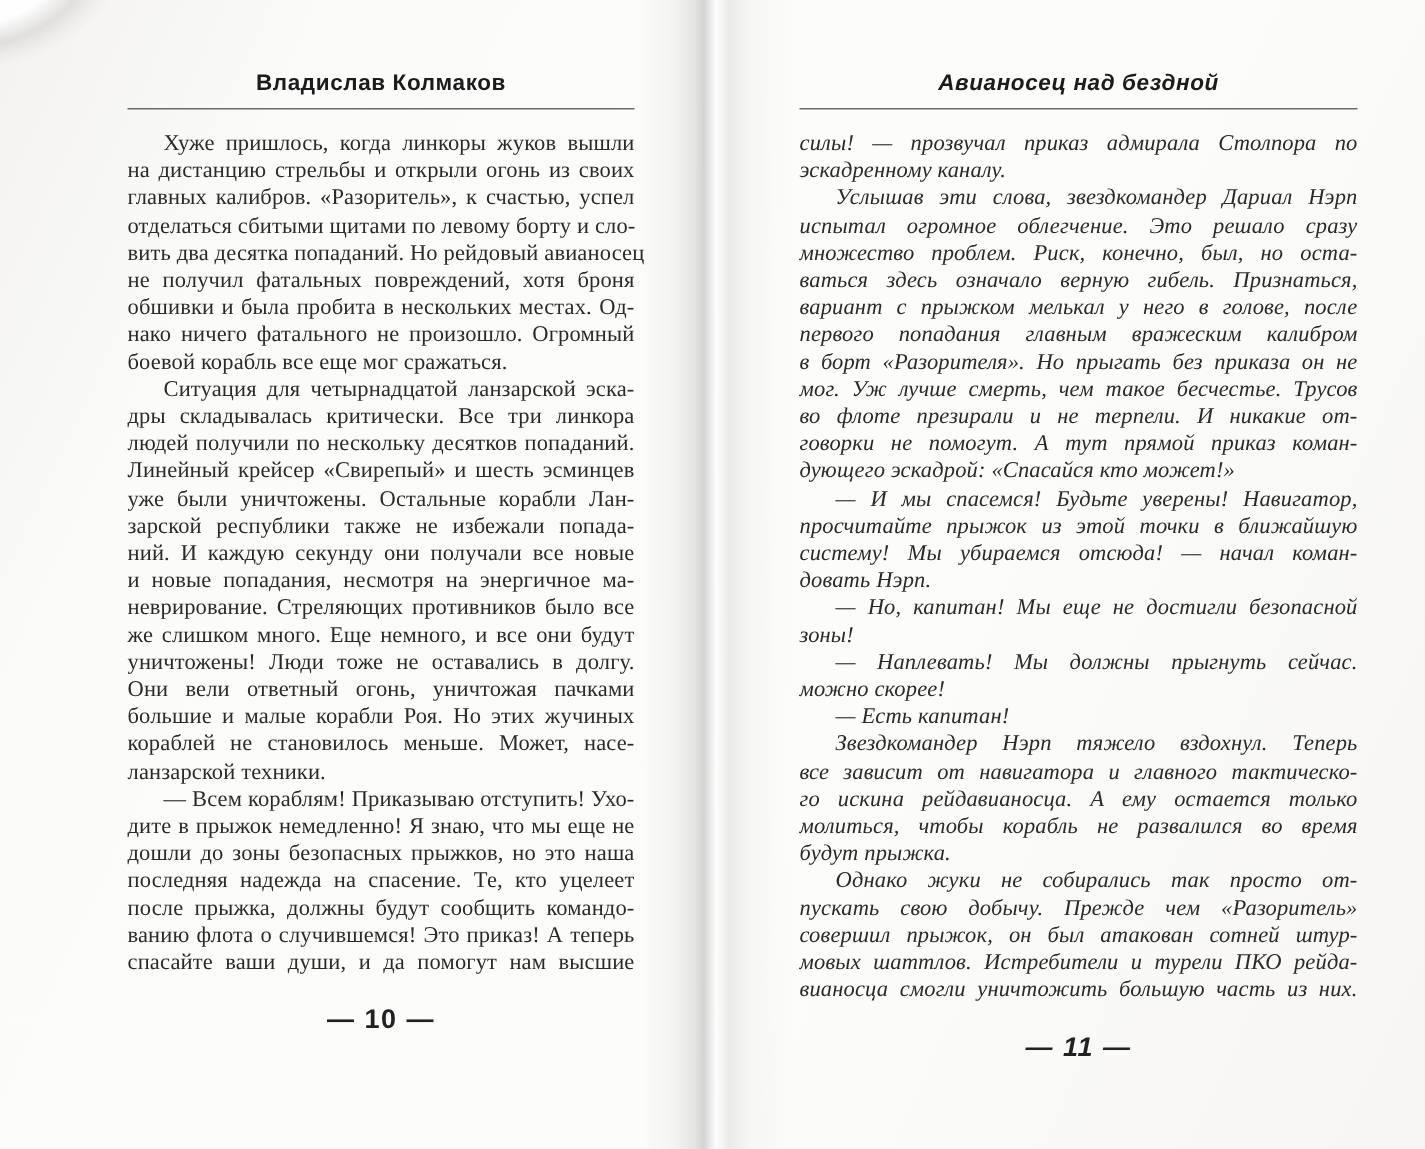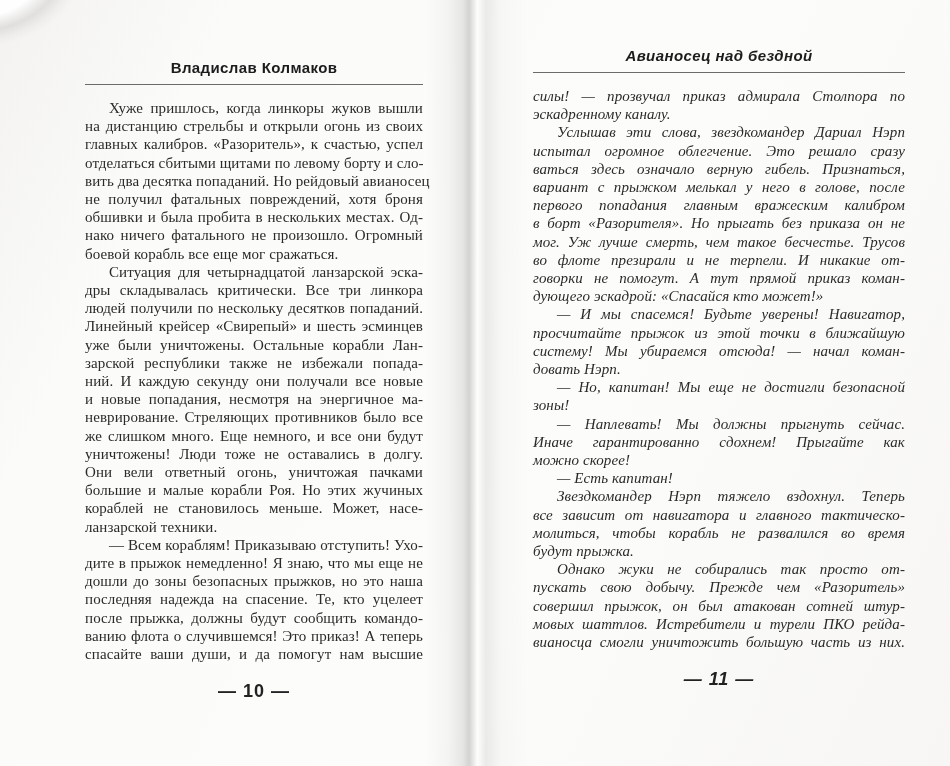--- a/index.html
+++ b/index.html
@@ -36,21 +36,21 @@
       rgba(0,0,0,0.07) 58%,
       rgba(0,0,0,0.02) 72%,
       rgba(0,0,0,0)    100%);
     pointer-events: none;
   }
   .page { position: absolute; top: 0; height: 766px; }
   .page.left  { left: 0;   width: 470px; }
   .page.right { left: 480px; width: 470px; font-style: italic; }
 
   .col { position: absolute; top: 46px; }
-  .page.left  .col { left: 85px; width: 338px; margin-top: 12px; }
+  .page.left  .col { left: 85px; width: 338px; }
   .page.right .col { left: 53px; width: 372px; }
 
   .header {
     font-family: "Liberation Sans", sans-serif;
     font-weight: 700; font-size: 15px; line-height: 20px;
     letter-spacing: 0.4px; text-align: center; color: #1c1c1c;
   }
   .rule {
     height: 1px; background: #6b6b6b; margin-top: 6px;
   }
@@ -119,40 +119,41 @@
 
   <div class="page right">
     <div class="col">
       <div class="header">Авианосец над бездной</div>
       <div class="rule"></div>
       <div class="body">
           <div class="ln">силы! — прозвучал приказ адмирала Столпора по</div>
           <div class="ln endline">эскадренному каналу.</div>
           <div class="ln first">Услышав эти слова, звездкомандер Дариал Нэрп</div>
           <div class="ln">испытал огромное облегчение. Это решало сразу</div>
+          <div class="ln">множество проблем. Риск, конечно, был, но оста-</div>
           <div class="ln">ваться здесь означало верную гибель. Признаться,</div>
           <div class="ln">вариант с прыжком мелькал у него в голове, после</div>
           <div class="ln">первого попадания главным вражеским калибром</div>
           <div class="ln">в борт «Разорителя». Но прыгать без приказа он не</div>
           <div class="ln">мог. Уж лучше смерть, чем такое бесчестье. Трусов</div>
           <div class="ln">во флоте презирали и не терпели. И никакие от-</div>
           <div class="ln">говорки не помогут. А тут прямой приказ коман-</div>
           <div class="ln endline">дующего эскадрой: «Спасайся кто может!»</div>
           <div class="ln first">— И мы спасемся! Будьте уверены! Навигатор,</div>
           <div class="ln">просчитайте прыжок из этой точки в ближайшую</div>
           <div class="ln">систему! Мы убираемся отсюда! — начал коман-</div>
           <div class="ln endline">довать Нэрп.</div>
           <div class="ln first">— Но, капитан! Мы еще не достигли безопасной</div>
           <div class="ln endline">зоны!</div>
           <div class="ln first">— Наплевать! Мы должны прыгнуть сейчас.</div>
-          <div class="ln">Иначе гарантированно сдохнем! Прыгайте как</div>
           <div class="ln endline">можно скорее!</div>
           <div class="ln first endline">— Есть капитан!</div>
           <div class="ln first">Звездкомандер Нэрп тяжело вздохнул. Теперь</div>
           <div class="ln">все зависит от навигатора и главного тактическо-</div>
+          <div class="ln">го искина рейдавианосца. А ему остается только</div>
           <div class="ln">молиться, чтобы корабль не развалился во время</div>
           <div class="ln endline">будут прыжка.</div>
           <div class="ln first">Однако жуки не собирались так просто от-</div>
           <div class="ln">пускать свою добычу. Прежде чем «Разоритель»</div>
           <div class="ln">совершил прыжок, он был атакован сотней штур-</div>
           <div class="ln">мовых шаттлов. Истребители и турели ПКО рейда-</div>
           <div class="ln">вианосца смогли уничтожить большую часть из них.</div>
         </div>
       <div class="footer">— 11 —</div>
     </div>

